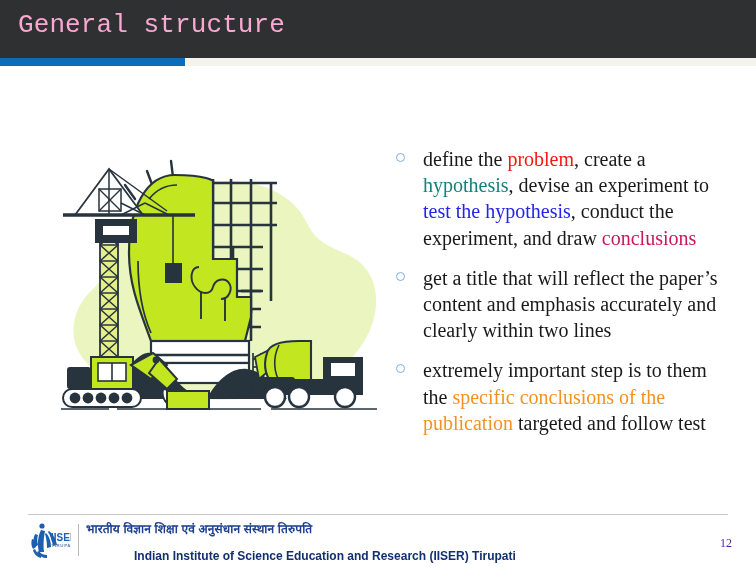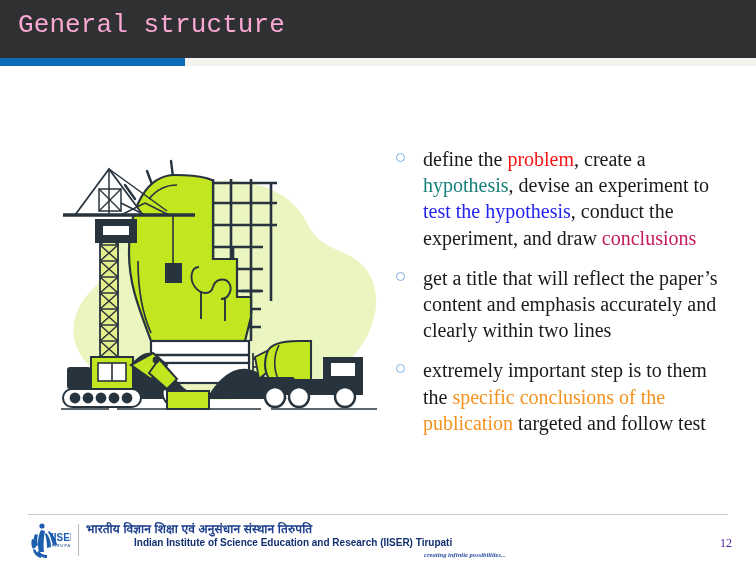--- a/index.html
+++ b/index.html
@@ -130,26 +130,26 @@
     font-family: "Liberation Sans", sans-serif;
     font-size: 12px;
     font-weight: 700;
     color: #1d3f8e;
     letter-spacing: 0.15px;
     white-space: nowrap;
     line-height: 12px;
   }
   #footer-english {
     font-family: "Liberation Sans", sans-serif;
-    font-size: 10px;
+    font-size: 12px;
     font-weight: 700;
     color: #12306f;
     white-space: nowrap;
     line-height: 13px;
-    margin-top: 1px;
+    margin-top: 15px;
     padding-left: 48px;
   }
   #footer-tagline {
     font-family: "Liberation Serif", serif;
     font-style: italic;
     font-size: 6.6px;
     font-weight: 700;
     color: #2a4f9c;
     text-align: right;
     white-space: nowrap;

